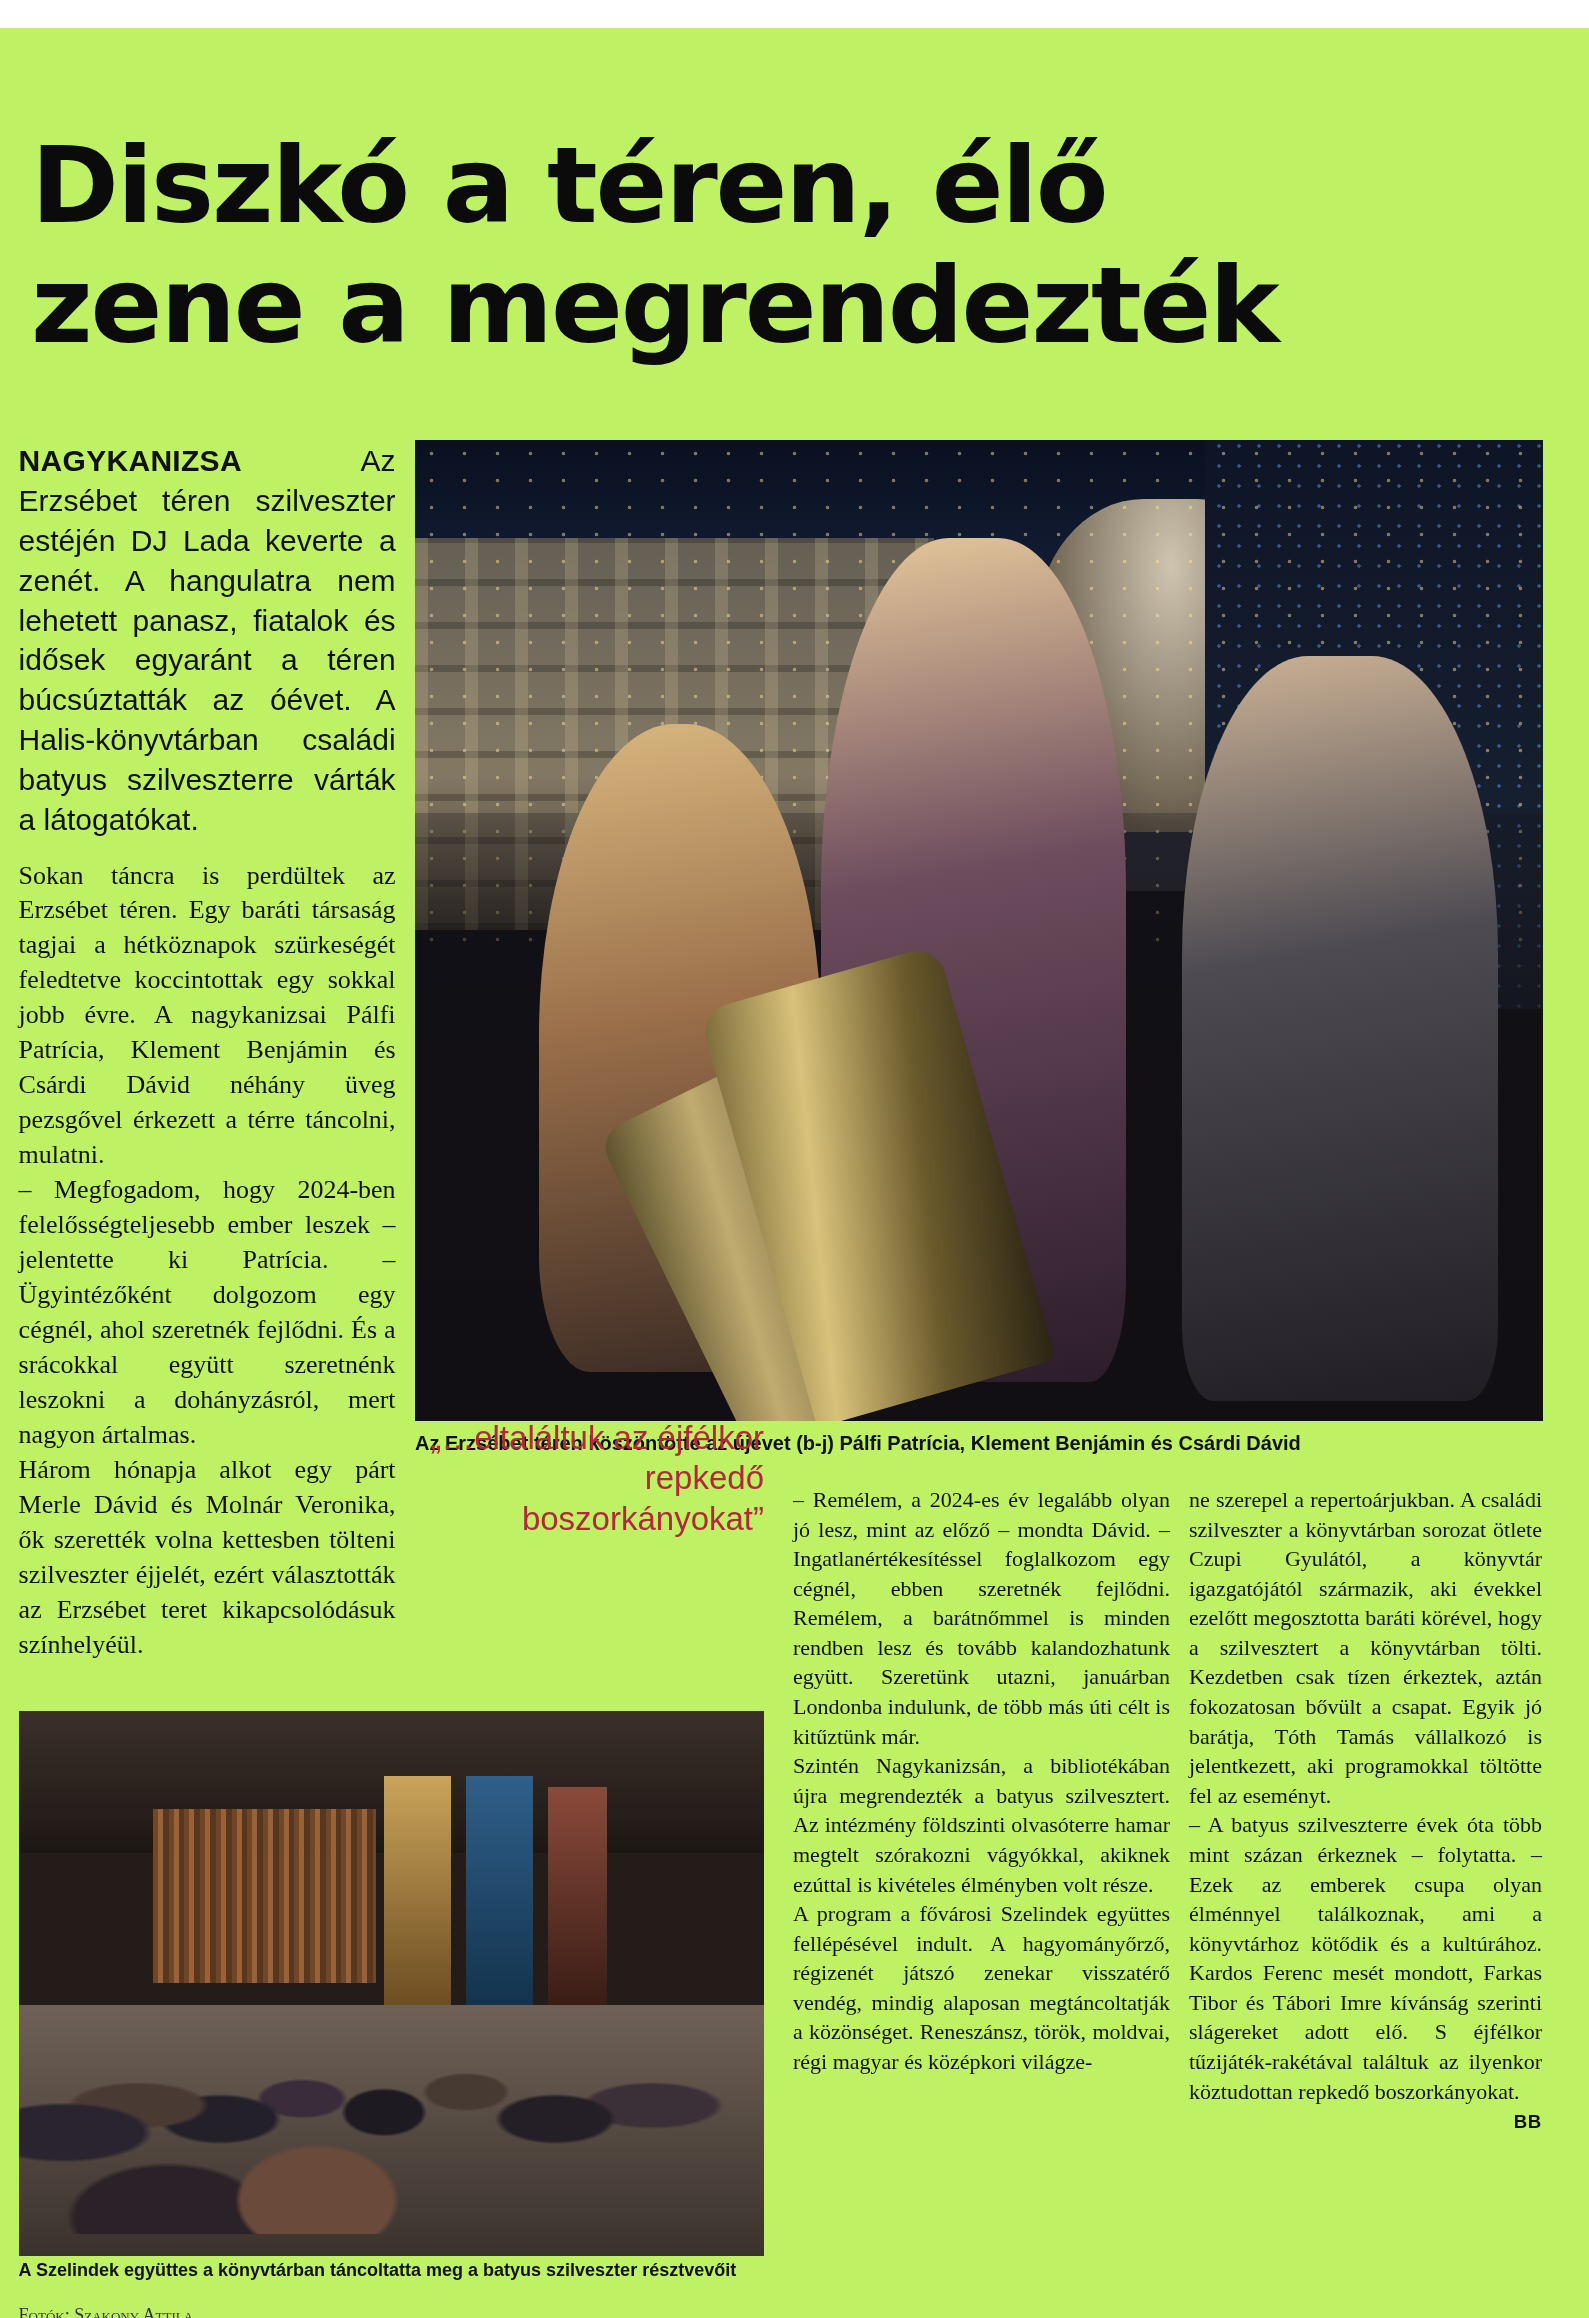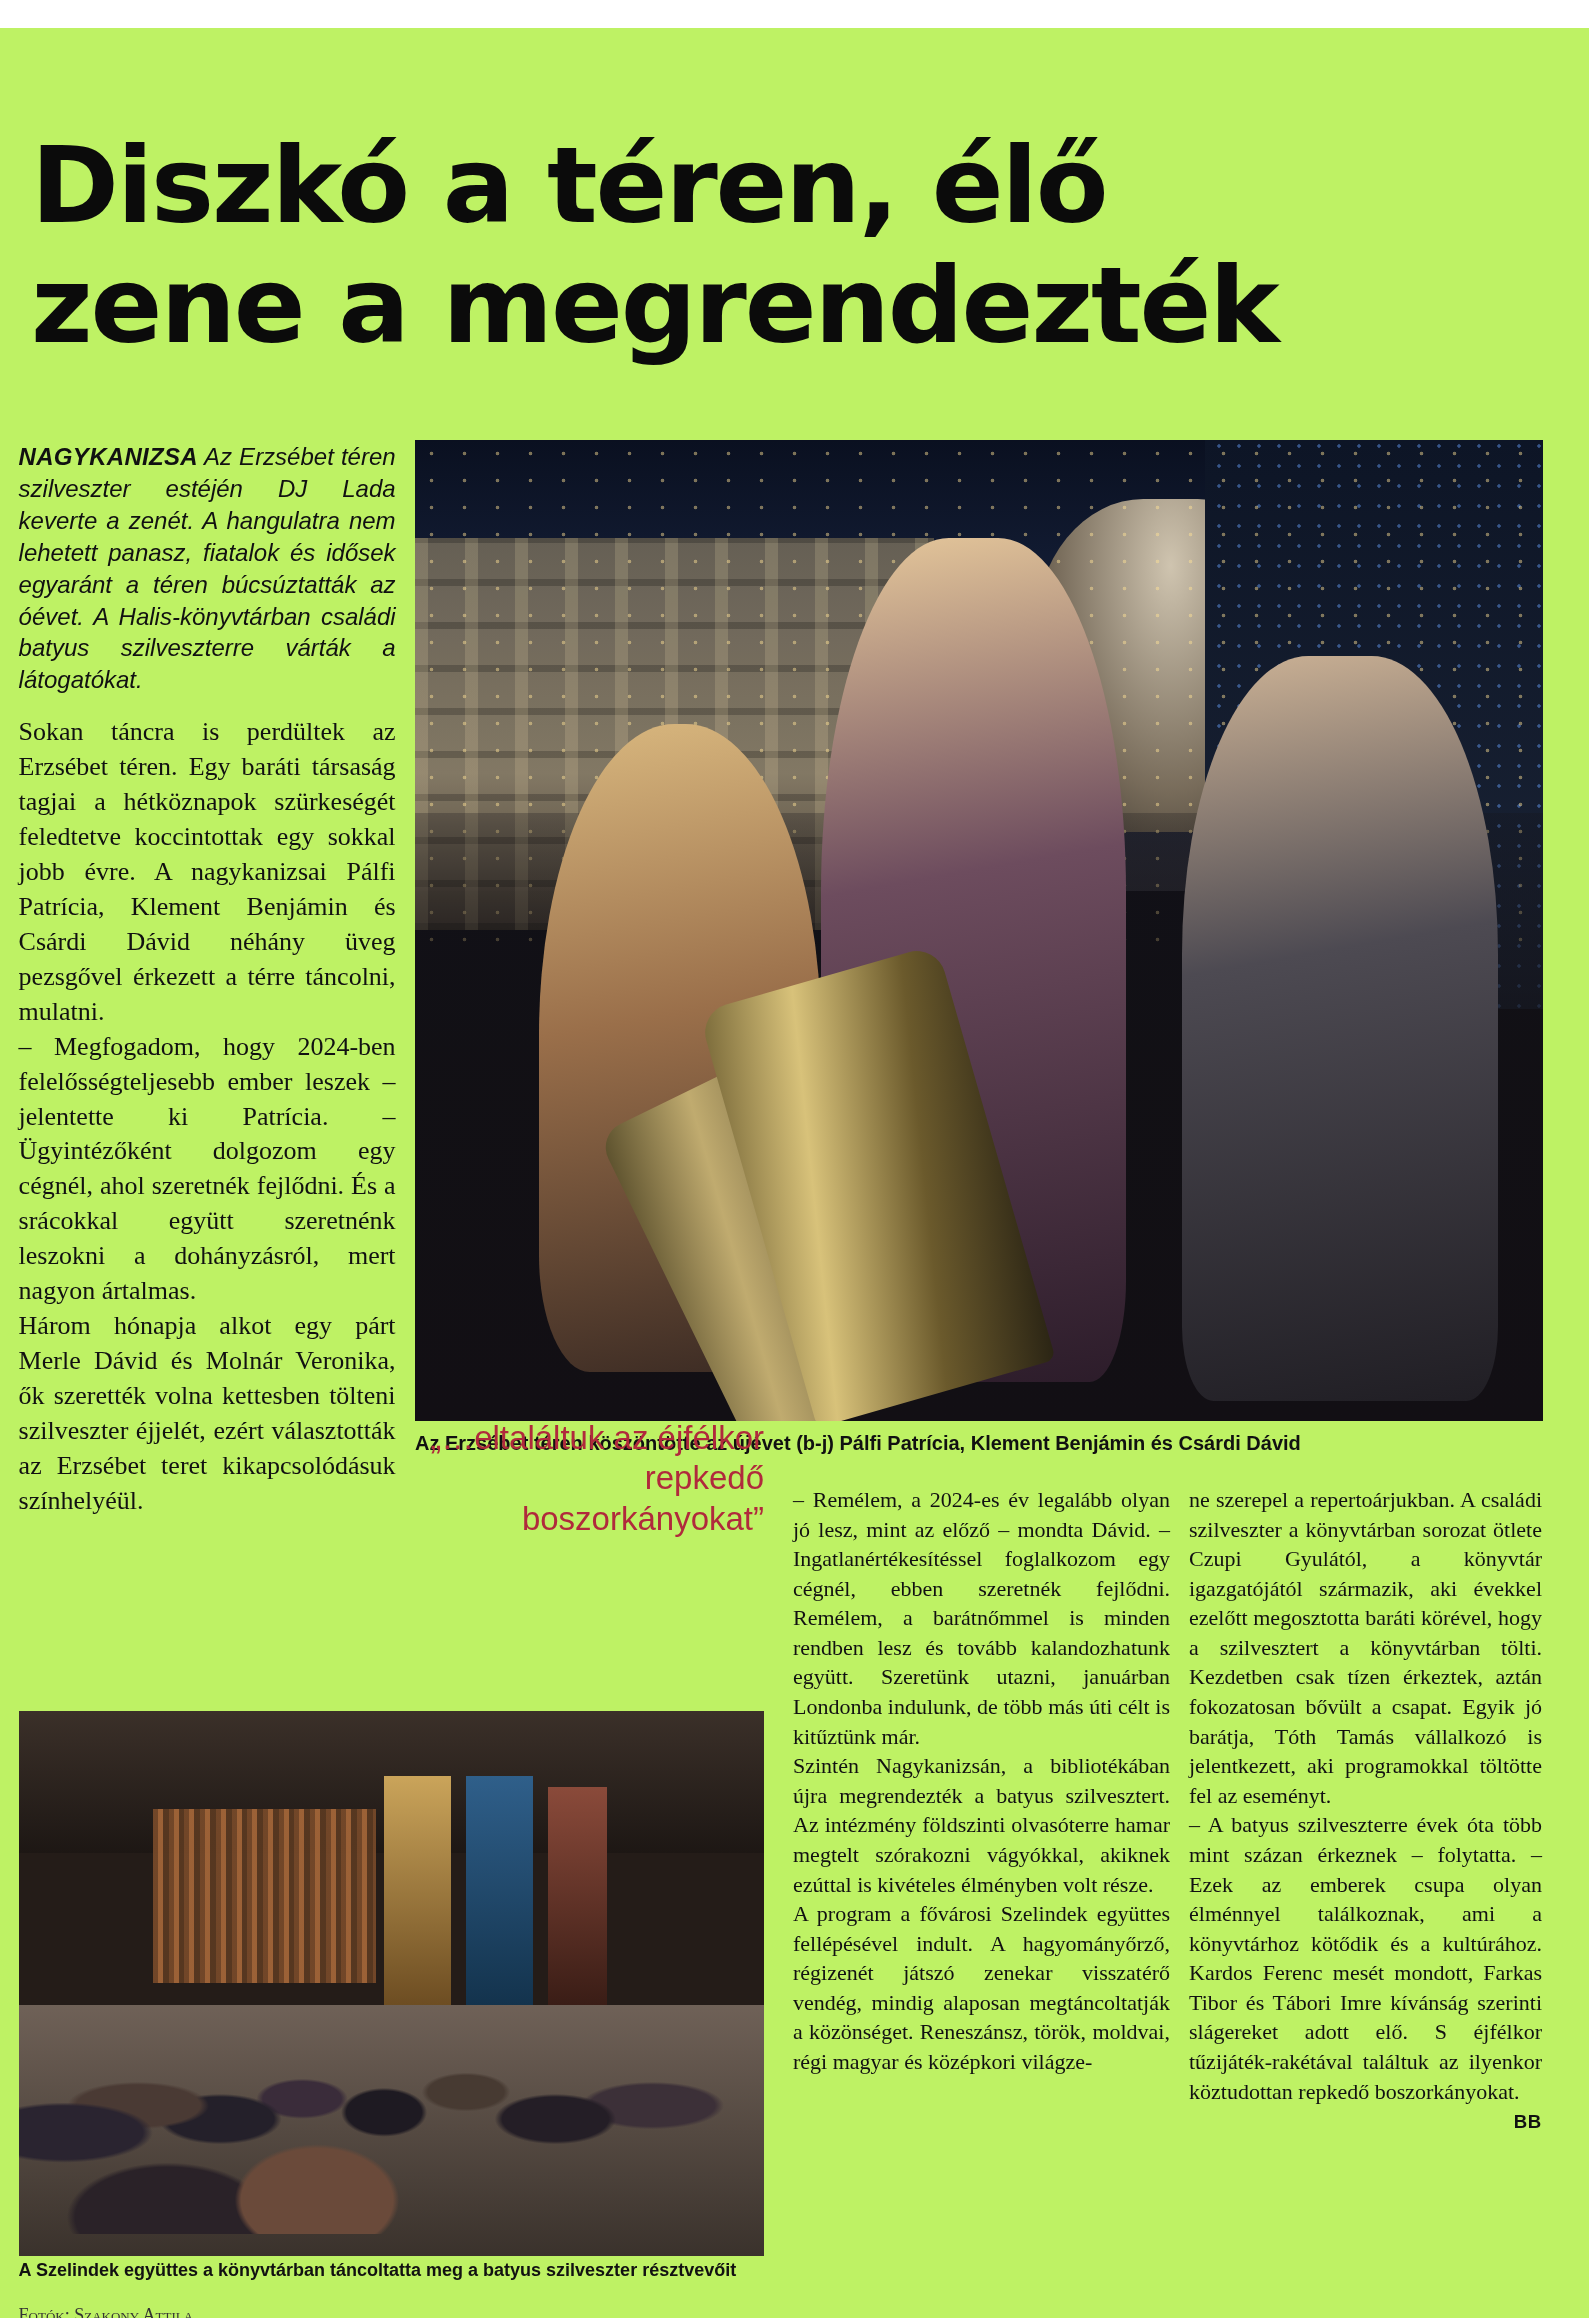--- a/index.html
+++ b/index.html
@@ -41,26 +41,25 @@
   .headline .l2 { display:block; margin-top: 11.4px; }
 
   
   .col-left {
     position: absolute;
     left: 18.6px;
     top: 413px;
     width: 377px;
   }
   .lead {
-    font-size: 24px;
+    font-size: 30px;
     line-height: 1.33;
     text-align: justify;
     font-family: "Liberation Sans", sans-serif;
     color: #111;
-    font-style: italic;
   }
   .lead .dateline {
     font-weight: bold;
     letter-spacing: 0.3px;
   }
   .body-text {
     font-size: 26px;
     line-height: 1.345;
     text-align: justify;
     color: #111;

